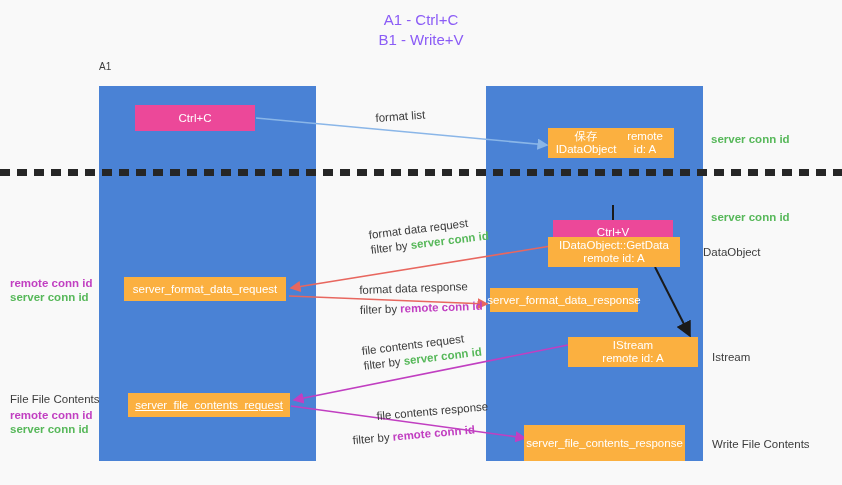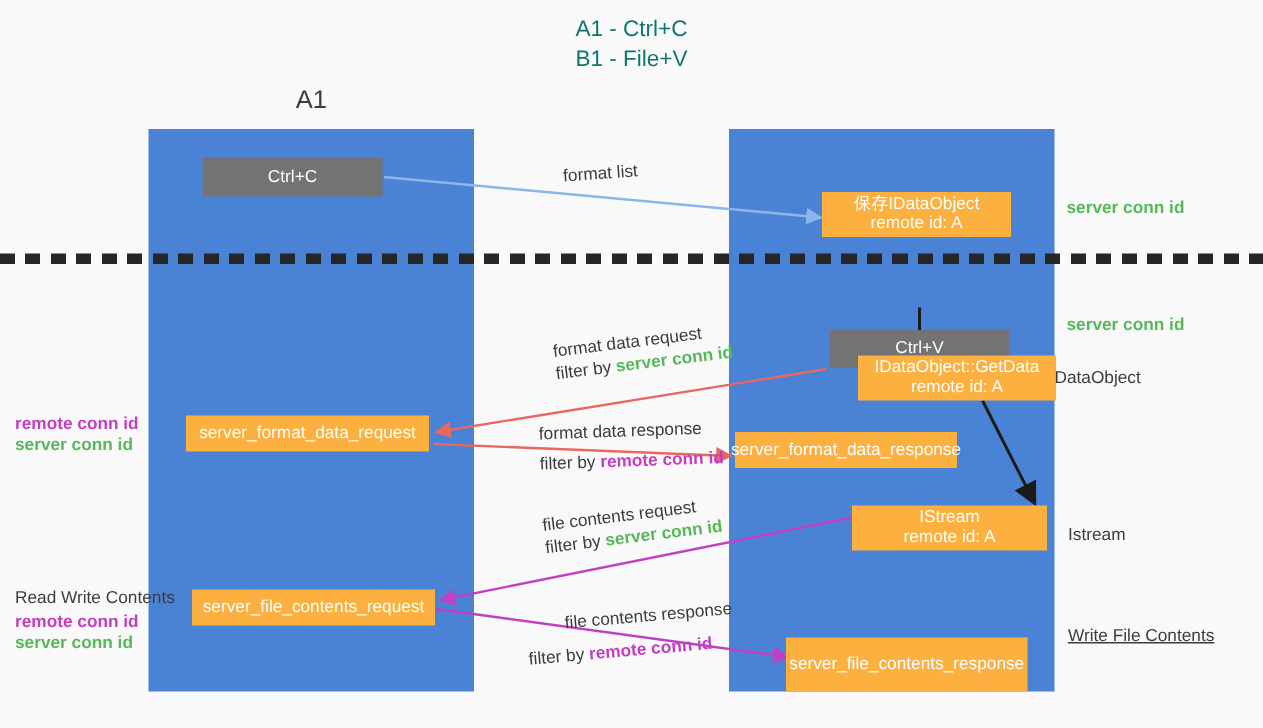--- a/index.html
+++ b/index.html
@@ -9,39 +9,39 @@
     font-family:"Liberation Sans","DejaVu Sans",sans-serif;
     overflow:hidden;
   }
   #stage{position:relative;width:842px;height:485px;}
 
   .abs{position:absolute;}
 
   
   .title{
     left:0;top:10px;width:842px;text-align:center;
-    font-size:15px;color:#0f766e;line-height:20px;
+    font-size:15px;color:#8b5cf6;line-height:20px;
   }
 
   
   .colhead{
-    font-size:17px;color:#3c3c3c;text-align:center;line-height:13px;
+    font-size:10px;color:#3c3c3c;line-height:13px;
   }
 
   
   .lane{background:#4a82d5;}
 
   
   .box{
     display:flex;align-items:center;justify-content:center;
     text-align:center;color:#ffffff;font-size:11.5px;line-height:13px;
     box-sizing:border-box;padding:2px 4px;
   }
   .box.orange{background:#fbb040;}
-  .box.green{background:#737373;}
+  .box.green{background:#ec4899;}
 
   
   .lbl{font-size:11.5px;line-height:14px;color:#3c3c3c;white-space:nowrap;}
   .lbl.green{color:#57b85a;font-weight:bold;}
   .lbl.magenta{color:#c13fc1;font-weight:bold;}
   .lbl.dark{color:#3c3c3c;}
 
   
   .edge-note{
     font-size:11.5px;color:#3c3c3c;white-space:nowrap;line-height:15px;
@@ -58,21 +58,21 @@
 
   svg.overlay{position:absolute;left:0;top:0;width:842px;height:485px;pointer-events:none;}
 </style>
 </head>
 <body>
 
 <div id="stage">
 
   <div class="abs title">
     <div>A1 - Ctrl+C</div>
-    <div>B1 - File+V</div>
+    <div>B1 - Write+V</div>
   </div>
 
   <div class="abs colhead" style="left:99px;top:60px;width:217px;">
     <div>A1</div>
   </div>
 
   <div class="abs lane" style="left:99px;top:86px;width:217px;height:375px;"></div>
   <div class="abs lane" style="left:486px;top:86px;width:217px;height:375px;"></div>
 
   <svg class="overlay">
@@ -103,30 +103,30 @@
 
     <line x1="568" y1="345" x2="294" y2="400" stroke="#c13fc1" stroke-width="1.6" marker-end="url(#hm)"></line>
 
     <line x1="291" y1="406" x2="525" y2="438" stroke="#c13fc1" stroke-width="1.6" marker-end="url(#hm)"></line>
   </svg>
 
   <div class="abs box green" style="left:135px;top:105px;width:120px;height:26px;">Ctrl+C</div>
 
   <div class="abs box orange" style="left:124px;top:277px;width:162px;height:24px;">server_format_data_request</div>
 
-  <div class="abs box orange" style="left:128px;top:393px;width:162px;height:24px;">server_file_contents_request</div>
+  <div class="abs box orange" style="left:128px;top:393px;width:162px;height:24px;text-decoration:underline;">server_file_contents_request</div>
 
-  <div class="abs box orange" style="left:548px;top:128px;width:126px;height:30px;flex-direction:column;">
+  <div class="abs box orange" style="left:548px;top:128px;width:126px;height:30px;flex-direction:row;">
     <span>保存IDataObject</span>
     <span>remote id: A</span>
   </div>
 
   <div class="abs box green" style="left:553px;top:180px;width:120px;height:25px;margin-top:40px;">Ctrl+V</div>
 
-  <div class="abs box orange" style="left:548px;top:237px;width:132px;height:30px;flex-direction:column;margin-left:24px;">
+  <div class="abs box orange" style="left:548px;top:237px;width:132px;height:30px;flex-direction:column;">
     <span>IDataObject::GetData</span>
     <span>remote id: A</span>
   </div>
 
   <div class="abs box orange" style="left:490px;top:288px;width:148px;height:24px;">server_format_data_response</div>
 
   <div class="abs box orange" style="left:568px;top:337px;width:130px;height:30px;flex-direction:column;">
     <span>IStream</span>
     <span>remote id: A</span>
   </div>
@@ -156,28 +156,28 @@
   </div>
 
   <div class="abs dashed"></div>
 
   <div class="abs lbl green" style="left:10px;top:276px;">
     <div class="lbl magenta">remote conn id</div>
     <div class="lbl green">server conn id</div>
   </div>
 
   <div class="abs" style="left:10px;top:392px;">
-    <div class="lbl dark">Read Write Contents</div>
+    <div class="lbl dark">File File Contents</div>
     <div class="lbl magenta" style="margin-top:2px;">remote conn id</div>
     <div class="lbl green">server conn id</div>
   </div>
 
   <div class="abs lbl green" style="left:711px;top:132px;">server conn id</div>
 
   <div class="abs lbl green" style="left:711px;top:210px;">server conn id</div>
 
   <div class="abs lbl dark" style="left:703px;top:245px;">DataObject</div>
 
   <div class="abs lbl dark" style="left:712px;top:350px;">Istream</div>
 
-  <div class="abs lbl dark" style="left:712px;top:417px;text-decoration:underline;">Write File Contents</div>
+  <div class="abs lbl dark" style="left:712px;top:437px;">Write File Contents</div>
 
 </div>
 
 </body></html>

